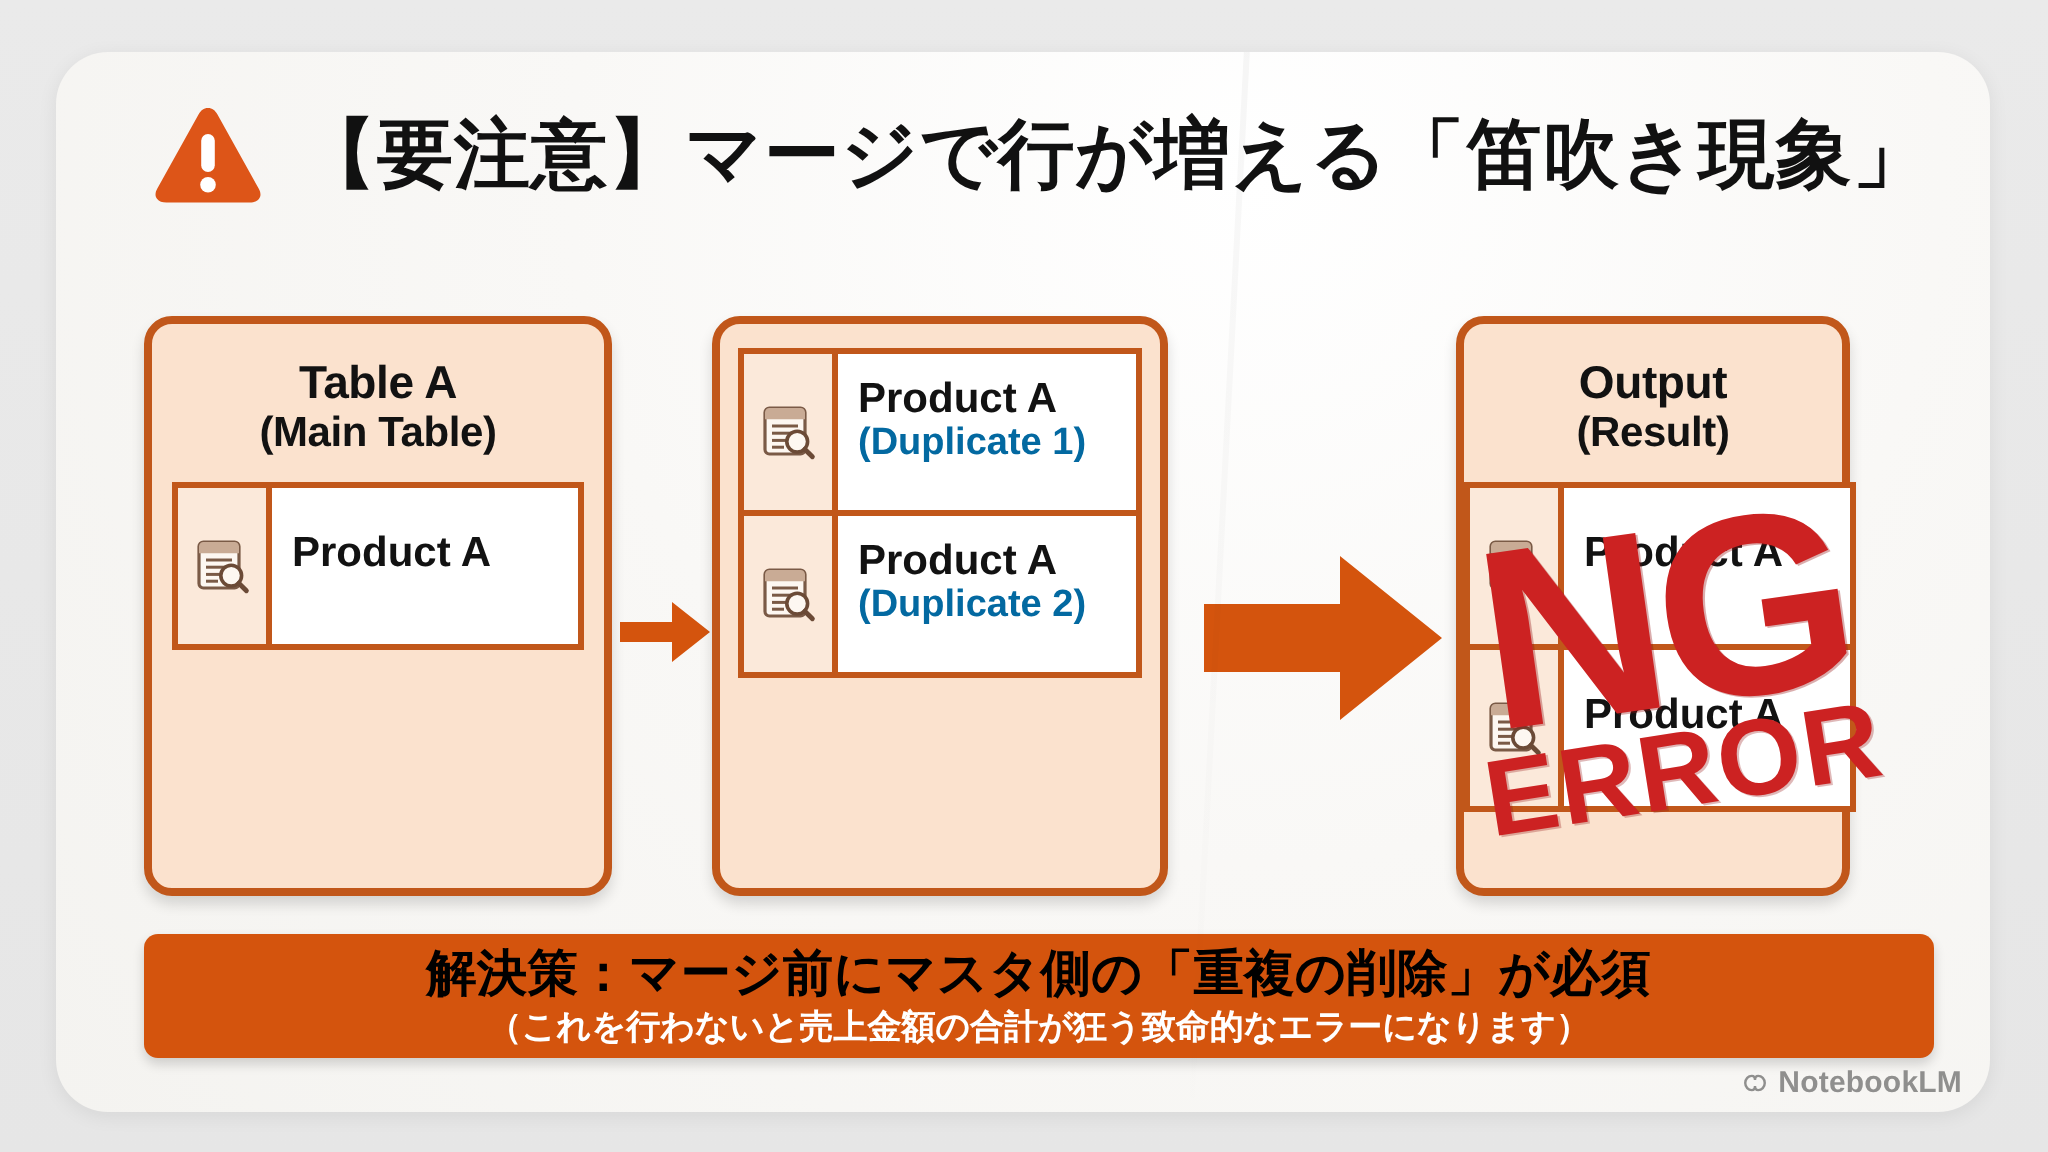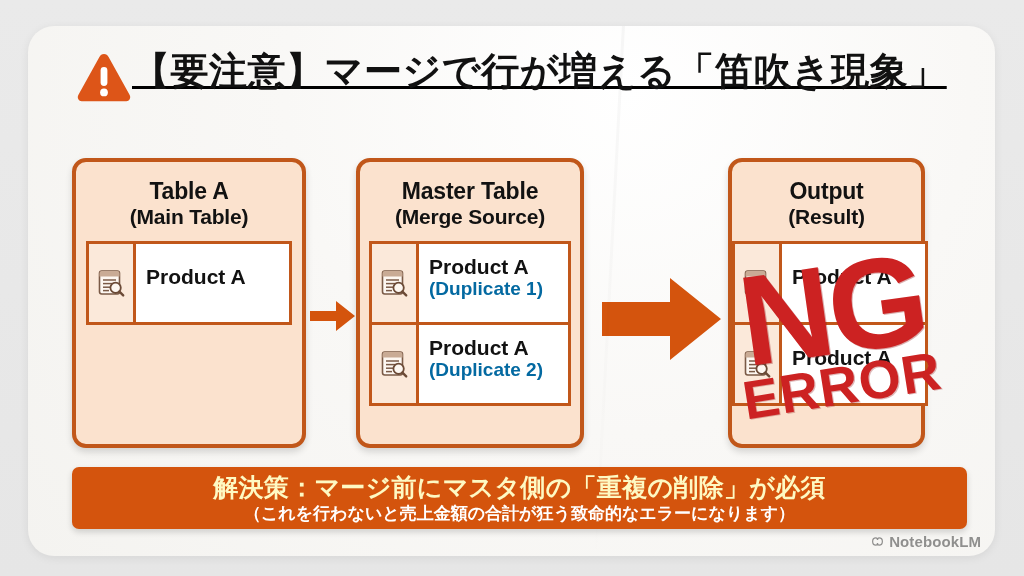--- a/index.html
+++ b/index.html
@@ -48,22 +48,22 @@
     transform: rotate(3deg);
     pointer-events: none;
   }
 
   
   .header {
     position: absolute;
     left: 48px;
     top: 26px;
     display: flex;
-    align-items: flex-start;
-    text-decoration: underline;
+    align-items: center;
+    gap: 18px;
   }
   .warn-icon {
     width: 56px;
     height: 52px;
     flex: 0 0 auto;
     display: block;
   }
   .title {
     font-size: 38px;
     font-weight: 700;
@@ -221,21 +221,21 @@
     background: #d4540d;
     border-radius: 7px;
     box-shadow: 0 3px 6px rgba(0,0,0,0.16);
     display: flex;
     flex-direction: column;
     align-items: center;
     justify-content: center;
     box-sizing: border-box;
   }
   .banner-main {
-    color: #fef9c3;
+    color: #000000;
     font-size: 25px;
     font-weight: 700;
     line-height: 1.12;
     letter-spacing: 0.3px;
     white-space: nowrap;
   }
   .banner-sub {
     color: #ffffff;
     font-size: 17px;
     font-weight: 700;
@@ -303,24 +303,20 @@
             </div>
           </div>
         </div>
       </div>
 
       <svg class="arrow-small" viewBox="0 0 46 36">
         <path d="M0 13 L26 13 L26 3 L45 18 L26 33 L26 23 L0 23 Z" fill="#d4540d"></path>
       </svg>
 
       <div class="panel panel-m">
-        <div class="panel-title">
-          <span>Master Table</span>
-          <span class="panel-subtitle">(Merge Source)</span>
-        </div>
         <div class="tbl">
           <div class="trow">
             <div class="tcell-icon">
               <svg class="doc-icon" viewBox="0 0 30 30">
                 <rect x="3.5" y="3" width="20" height="23" rx="2.2" fill="#fdf7f1" stroke="#7a5a46" stroke-width="1.6"></rect>
                 <path d="M3.5 5.2 a2.2 2.2 0 0 1 2.2-2.2 h15.6 a2.2 2.2 0 0 1 2.2 2.2 v3.4 h-20 z" fill="#c9ab95"></path>
                 <line x1="7" y1="12" x2="20" y2="12" stroke="#7a5a46" stroke-width="1.5"></line>
                 <line x1="7" y1="15.6" x2="20" y2="15.6" stroke="#7a5a46" stroke-width="1.5"></line>
                 <line x1="7" y1="19.2" x2="16" y2="19.2" stroke="#7a5a46" stroke-width="1.5"></line>
                 <line x1="7" y1="22.6" x2="13" y2="22.6" stroke="#7a5a46" stroke-width="1.5"></line>

